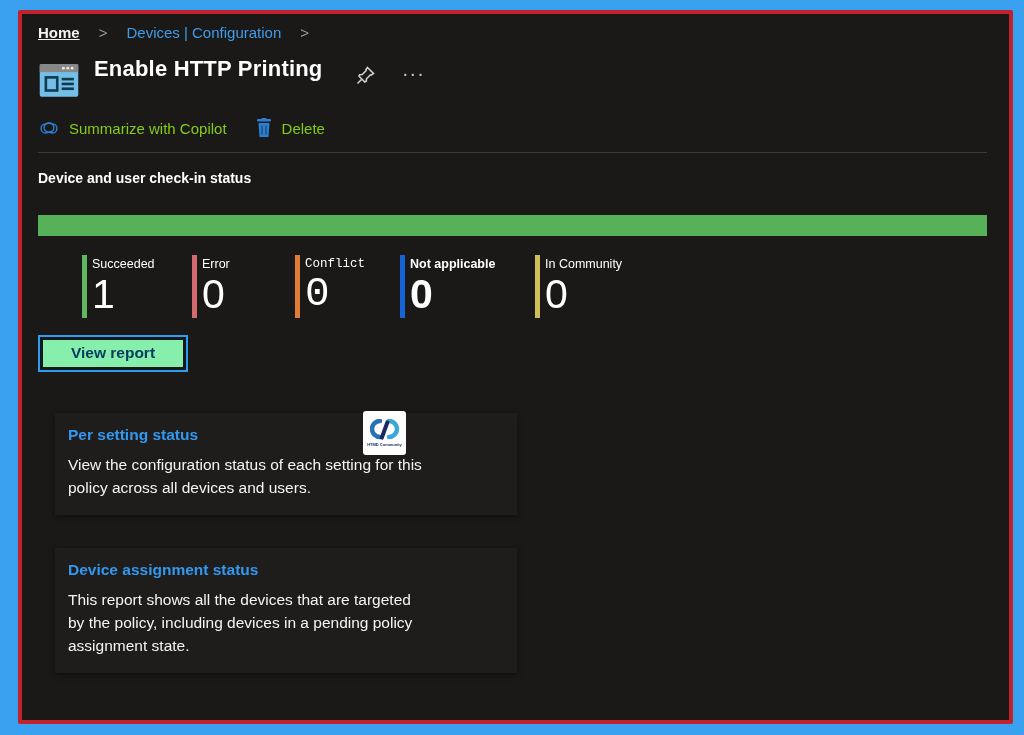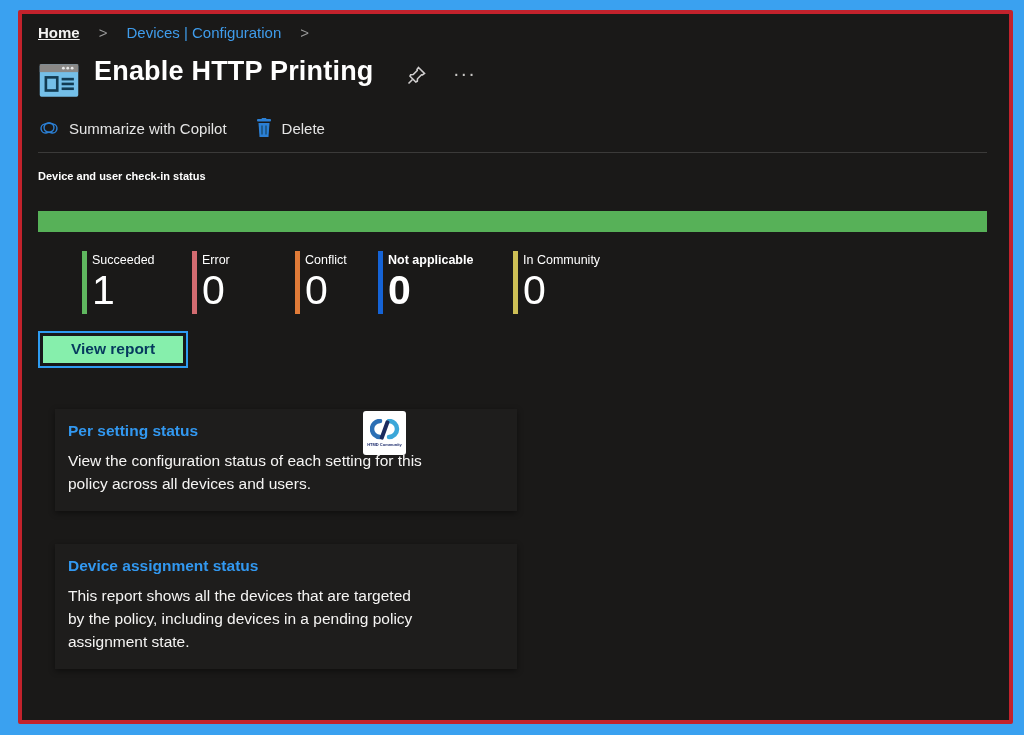--- a/index.html
+++ b/index.html
@@ -17,38 +17,38 @@
     padding:8px 22px 16px 16px;
   }
   
   .breadcrumb { font-size:15px; display:flex; align-items:center; gap:19px; margin-top:2px; }
   .crumb-home { color:#f3f2f1; text-decoration:underline; font-weight:bold; cursor:pointer; }
   .crumb-link { color:#3f9ceb; cursor:pointer; }
   .crumb-sep { color:#9a9a9a; font-size:15px; }
   
   .title-row { display:flex; align-items:flex-start; margin-top:15px; }
   .profile-icon { width:42px; height:42px; margin-right:14px; margin-top:3px; flex:0 0 auto; }
-  .title-block h1 { color:#ffffff; font-size:27px; font-weight:bold; letter-spacing:0.2px; }
+  .title-block h1 { color:#ffffff; font-size:22px; font-weight:bold; letter-spacing:0.2px; }
   .subtitle { color:#a19f9d; font-size:13.5px; margin-top:4px; }
   .pin-btn { margin-left:32px; margin-top:8px; cursor:pointer; }
   .more-btn { margin-left:26px; margin-top:2px; color:#c8c6c4; font-size:20px; letter-spacing:2px; cursor:pointer; }
   
   .toolbar { display:flex; align-items:center; gap:28px; margin-top:16px; }
-  .tool-item { display:flex; align-items:center; gap:9px; color:#e5e5e5; font-size:15px; cursor:pointer; }
+  .tool-item { display:flex; align-items:center; gap:9px; color:#84cc16; font-size:15px; cursor:pointer; }
   .divider { border-top:1px solid #3b3a39; margin-top:13px; }
   
-  .section-heading { color:#ffffff; font-size:11px; font-weight:bold; margin-top:17px; }
+  .section-heading { color:#ffffff; font-size:14px; font-weight:bold; margin-top:17px; }
   .progress { height:21px; margin-top:29px; }
   
   .tiles { display:flex; margin-top:19px;padding-left:44px; }
   .tile { padding-left:10px; position:relative; min-height:63px; }
   .tile .bar { position:absolute; left:0; top:0; bottom:0; width:5px; }
   .tile-label { color:#ffffff; font-size:12.5px; padding-top:2px; }
   .tile-count { color:#ffffff; font-size:41px; line-height:1.05; margin-top:2px; }
-  .t0 { width:110px; } .t1 { width:103px; } .t2 { width:83px; } .t3 { width:135px;font-weight:bold; } .t4 { width:110px; }
+  .t0 { width:110px; } .t1 { width:103px; } .t2 { width:105px;font-family:Liberation Mono, monospace; } .t3 { width:135px;font-weight:bold; } .t4 { width:110px; }
   
   .view-report {
     display:inline-block; margin-top:19px; margin-left:2px;
     width:146px; text-align:center;
     background:#86efac; color:#063a5e;
     font-size:15.5px; font-weight:bold;
     padding:4px 0 5px 0;
     border:3px solid #17181a;
     outline:2px solid #2e9cf1;
     cursor:pointer;

